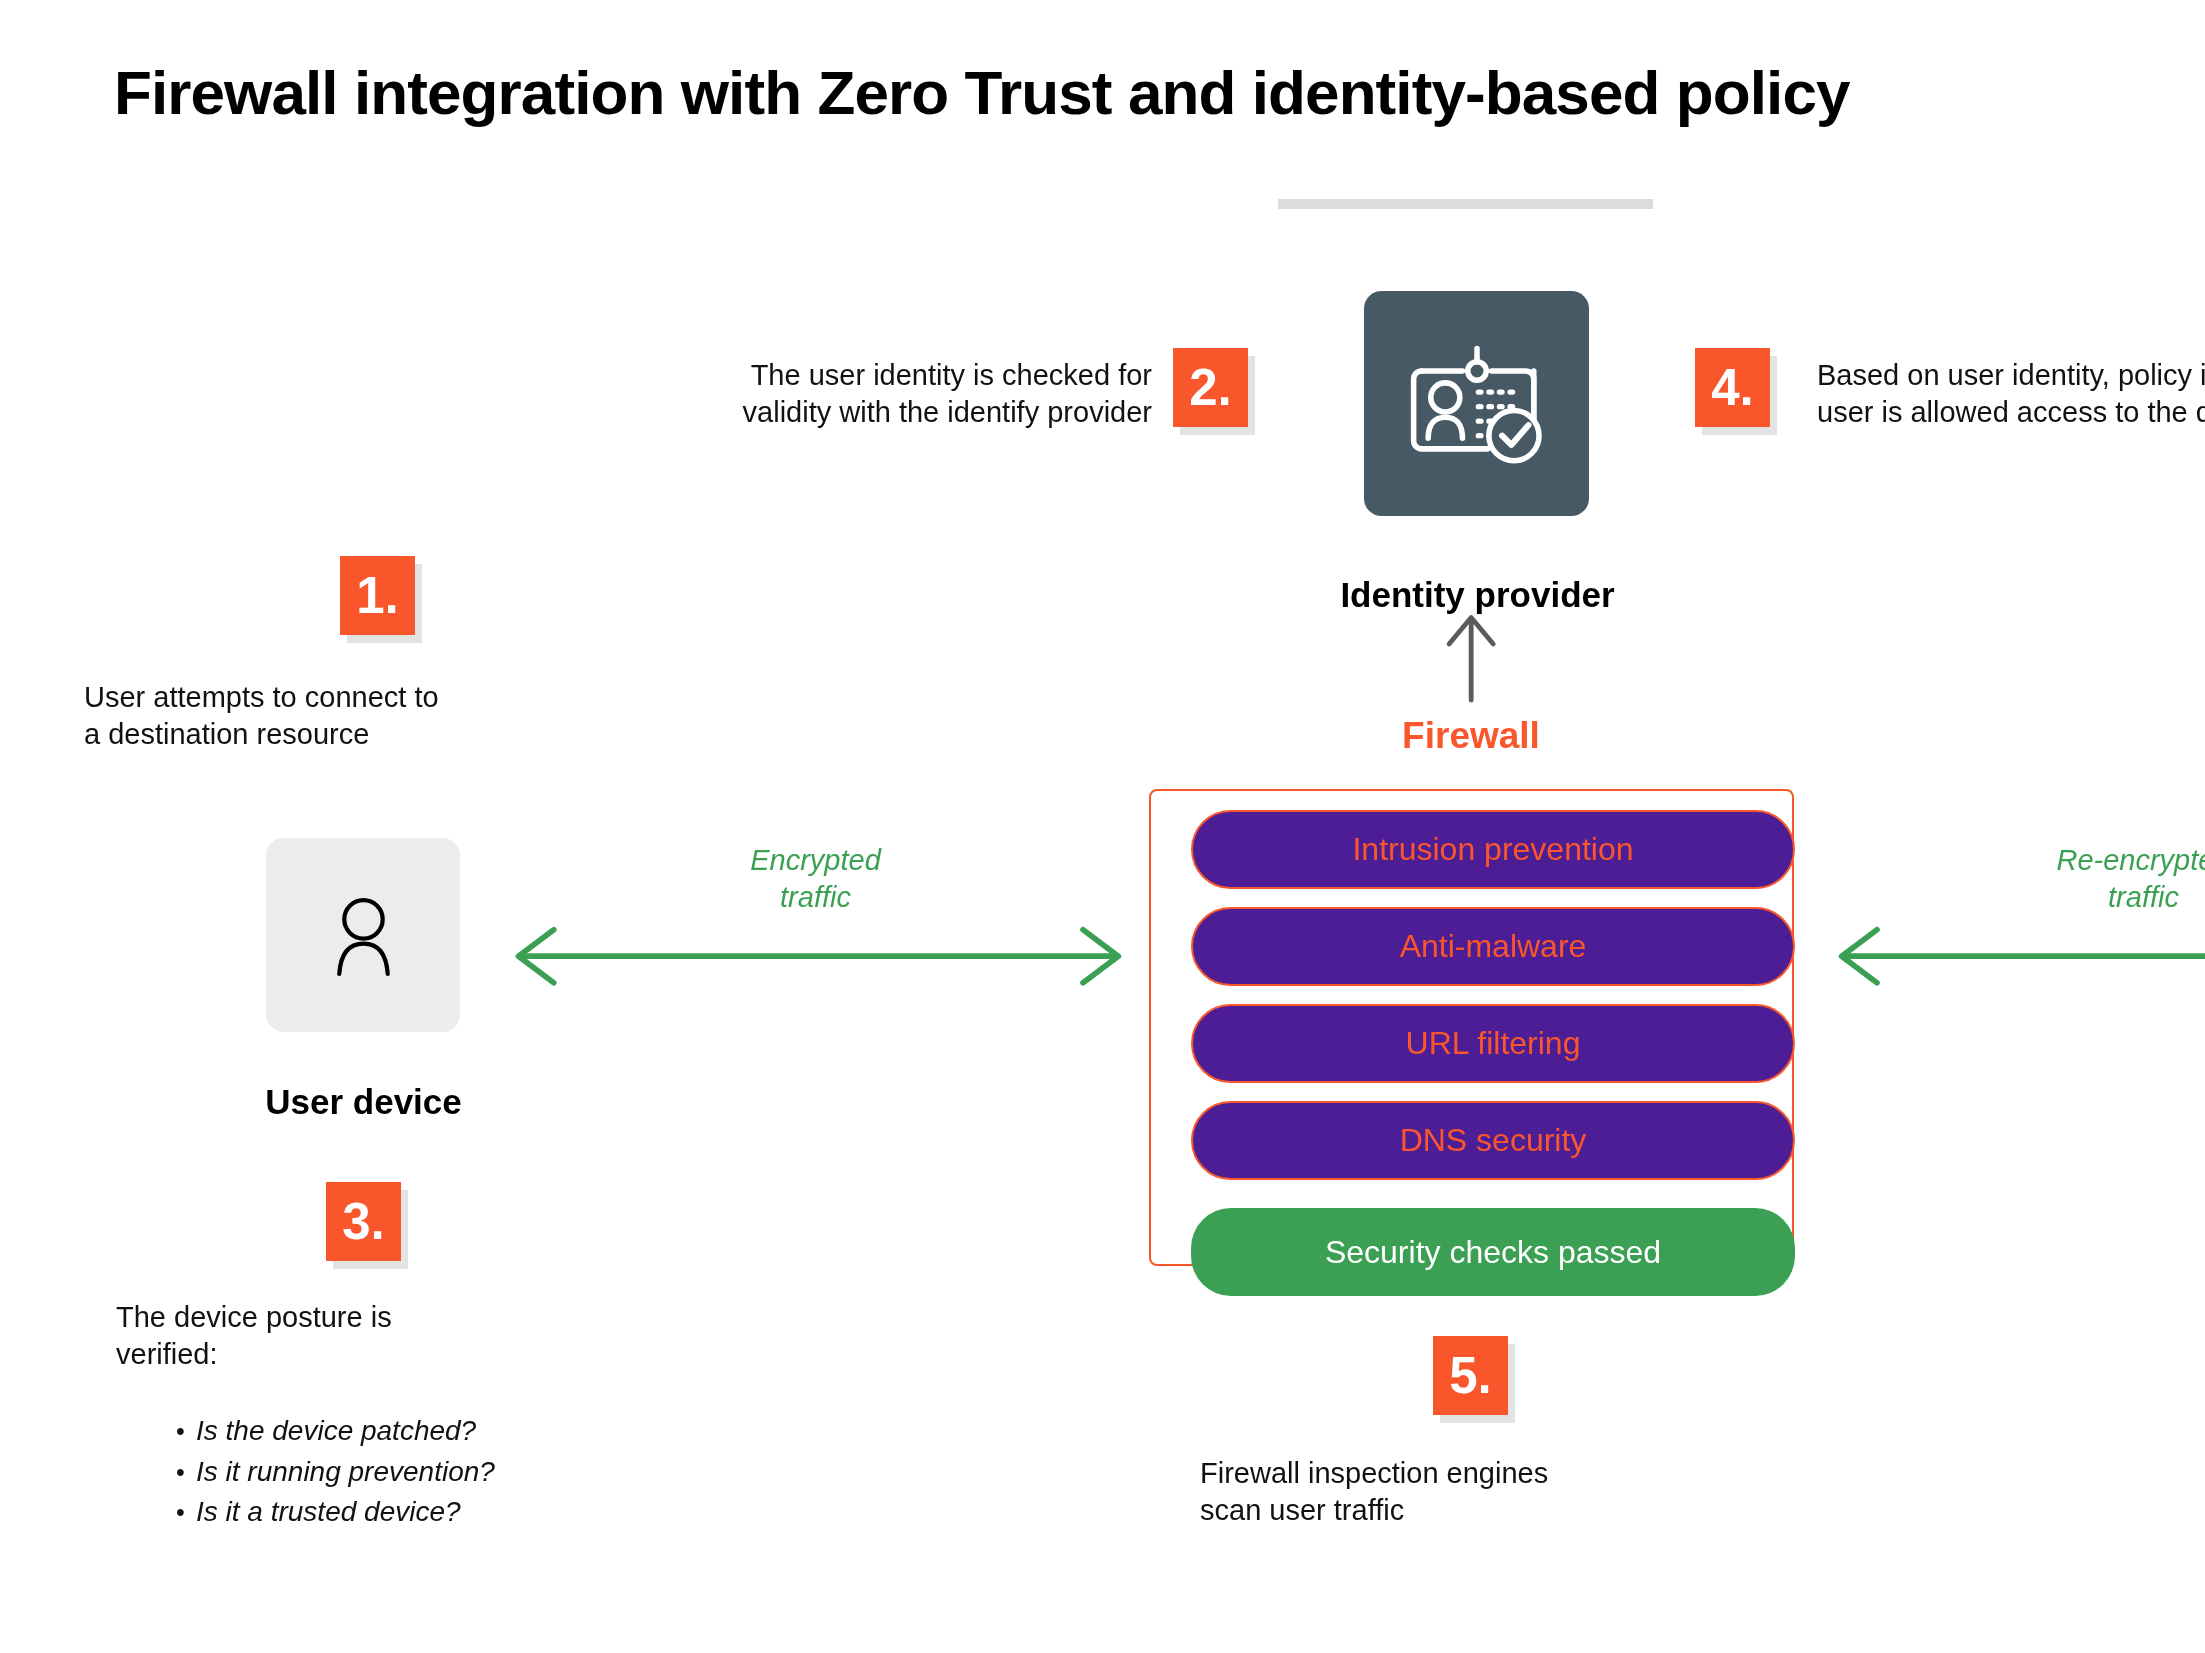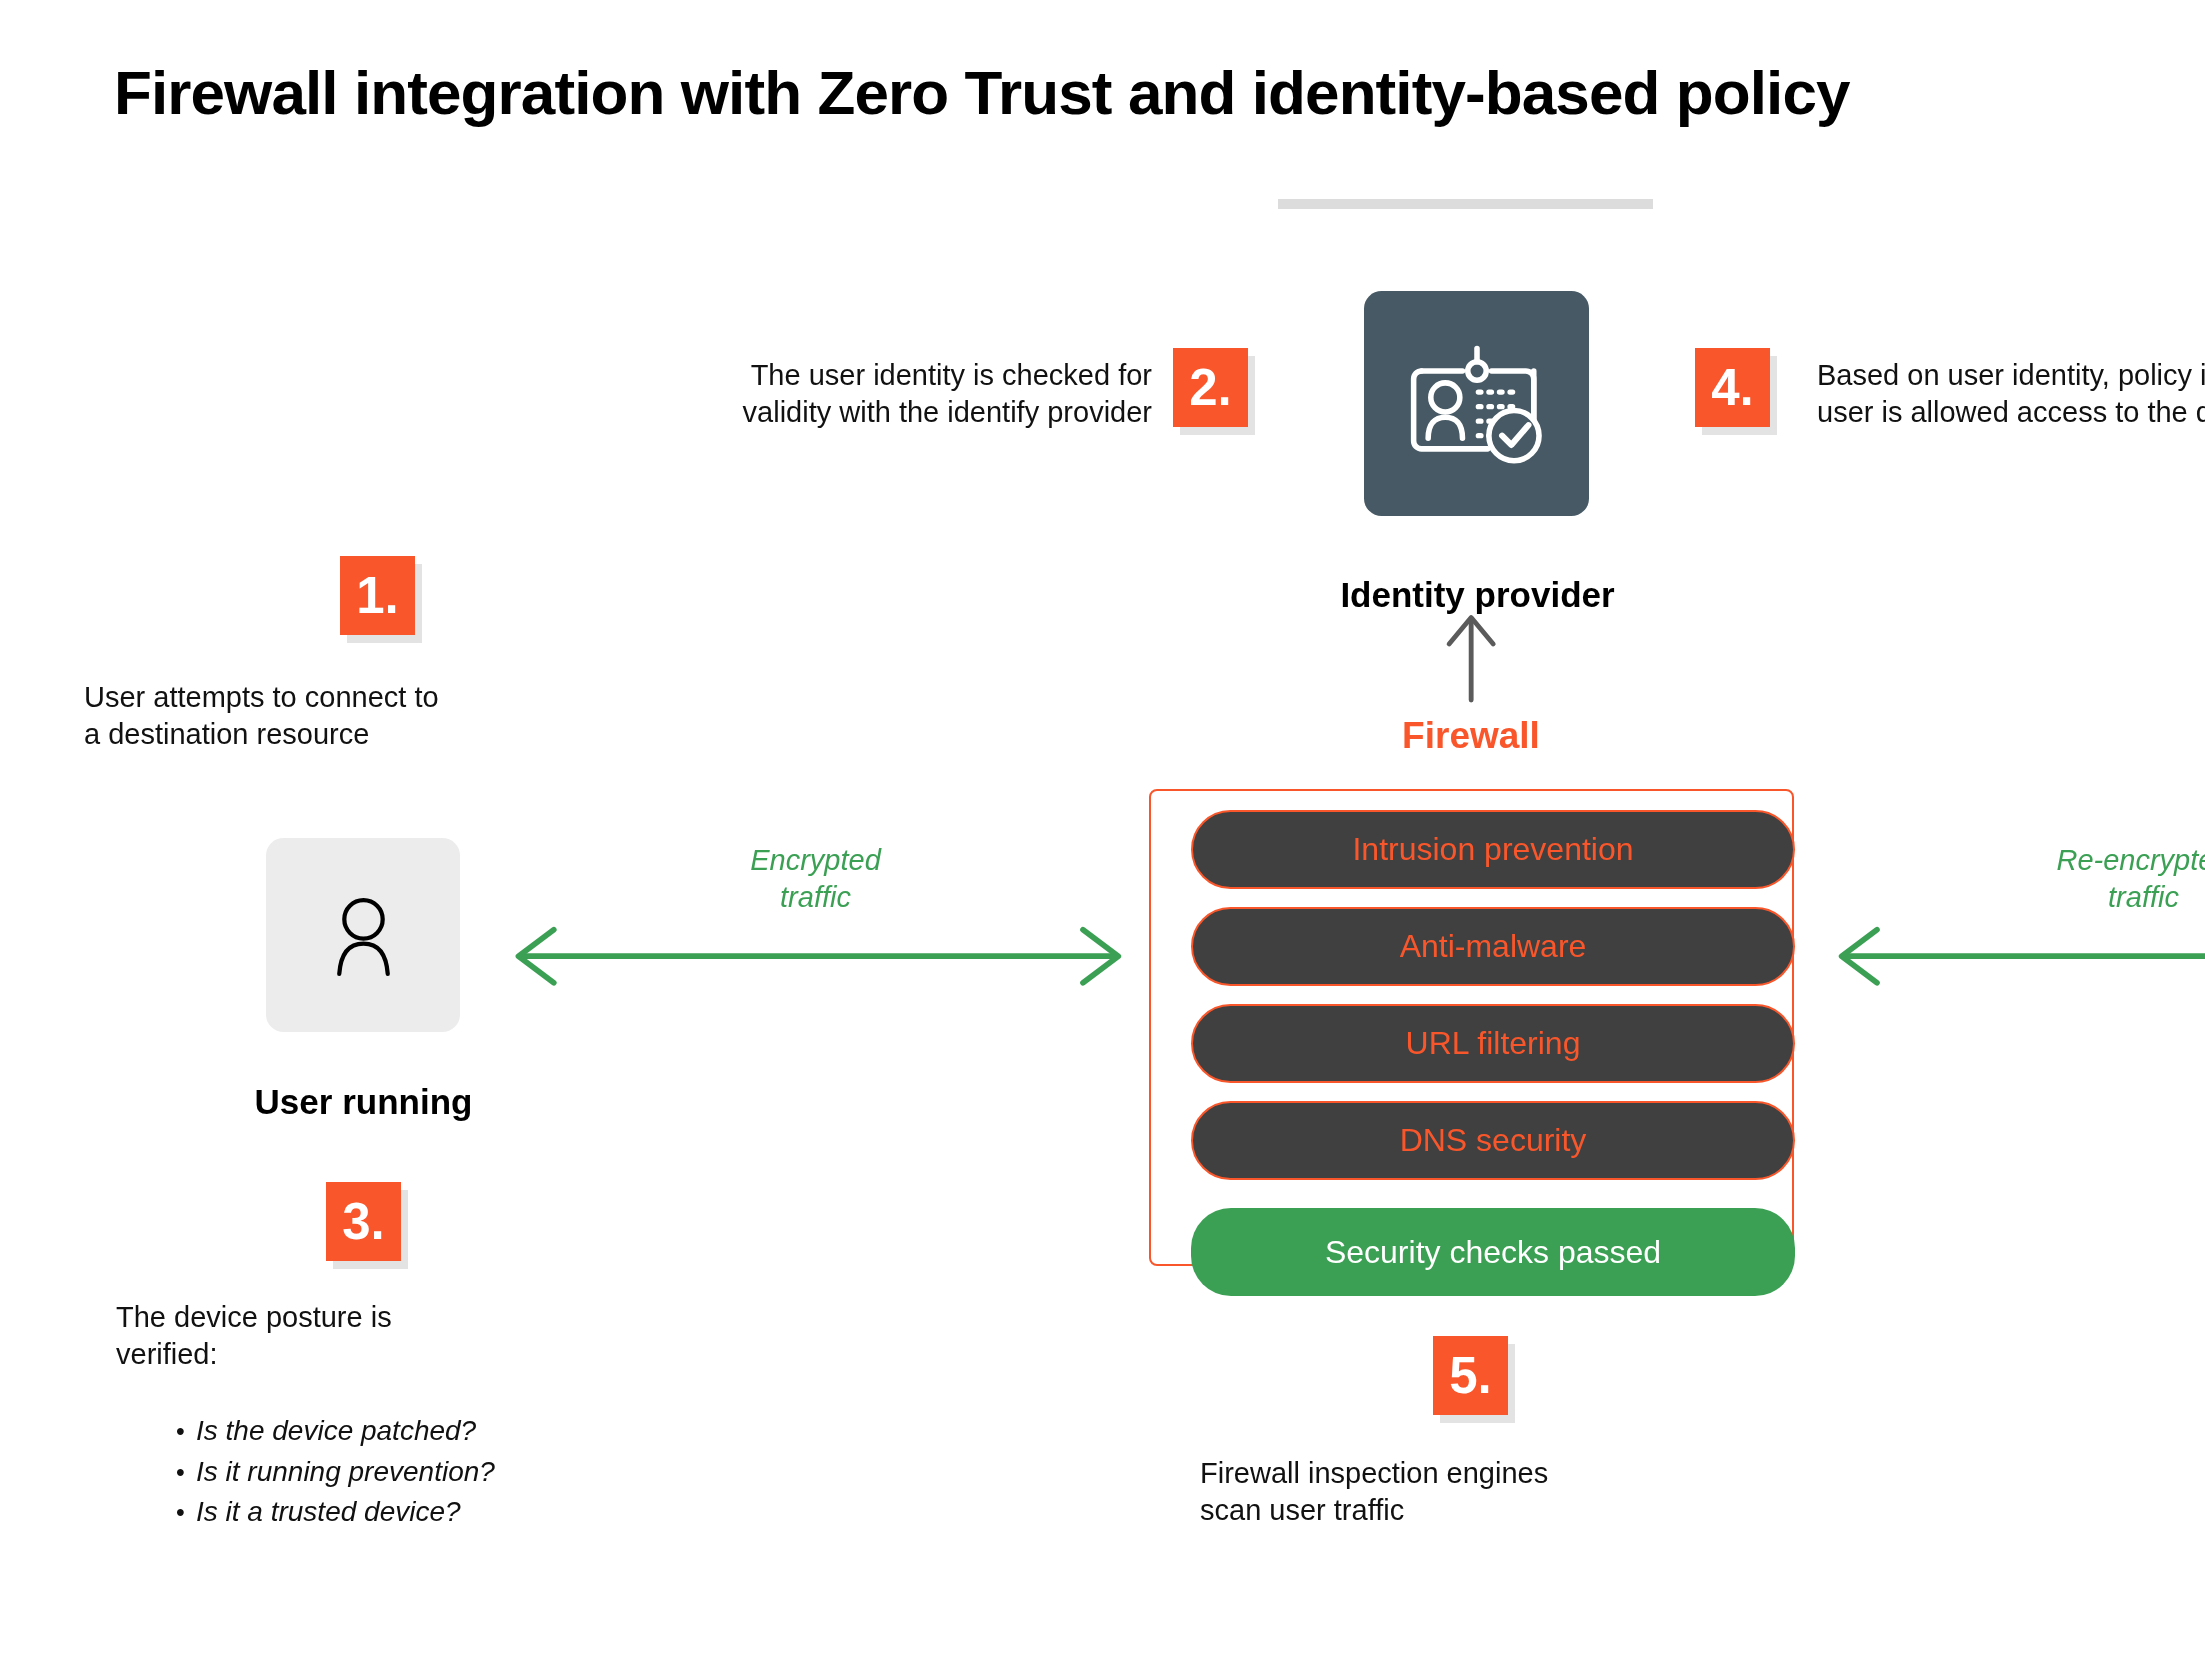--- a/index.html
+++ b/index.html
@@ -112,21 +112,21 @@
     width: 604px;
     height: 79px;
     border: 2.2px solid #F9572B;
     border-radius: 42px;
     box-sizing: border-box;
     display: flex;
     align-items: center;
     justify-content: center;
     font-size: 32px;
     color: #F9572B;
-    background: #404040;
+    background: #4c1d95;
   }
   #engine-0 { top: 810px; }
   #engine-1 { top: 907px; }
   #engine-2 { top: 1004px; }
   #engine-3 { top: 1101px; }
 
   #status-pill {
     position: absolute;
     left: 1191px;
     top: 1208px;
@@ -220,21 +220,21 @@
 <div class="step-badge" style="left:340px; top:556px;">1.</div>
 <div class="caption center" style="left:84px; top:679px; width:587px;">User attempts to connect to
 a destination resource</div>
 
 <div class="tile gray" style="left:266px; top:838px; width:194px; height:194px;">
   <svg width="101" height="101" viewBox="0 0 100 100" fill="none">
     <circle cx="50" cy="34" r="19" stroke="#000" stroke-width="4.2"></circle>
     <path d="M26 88 c1.5 -21 10 -30 24 -30 h0 c14 0 22.5 9 24 30" stroke="#000" stroke-width="4.2" stroke-linecap="round" fill="none"></path>
   </svg>
 </div>
-<div class="node-label" style="left:143px; top:1081px; width:441px;">User running</div>
+<div class="node-label" style="left:143px; top:1081px; width:441px;">User device</div>
 
 <div class="step-badge" style="left:326px; top:1182px;">3.</div>
 <div class="caption center" style="left:116px; top:1299px; width:494px;">The device posture is
 verified:</div>
 <div id="posture-list">
   <div class="li">
     <span class="bullet">•</span>
     <span>Is the device patched?</span>
   </div>
   <div class="li">

